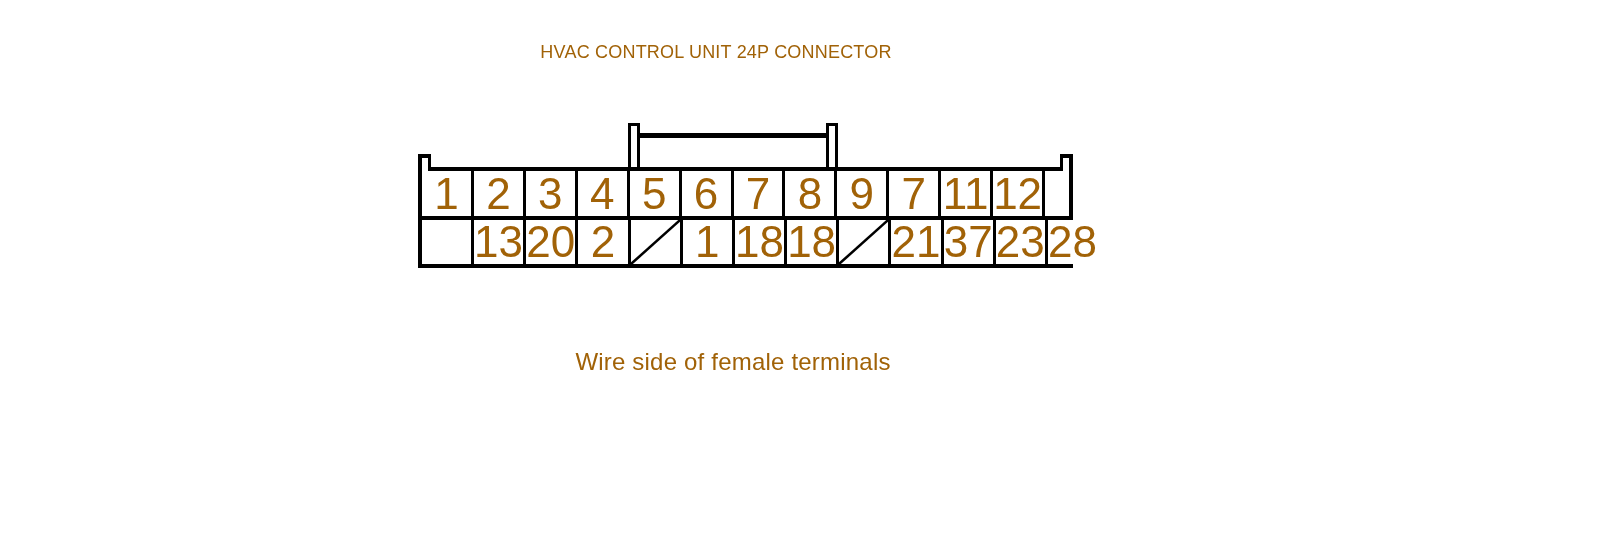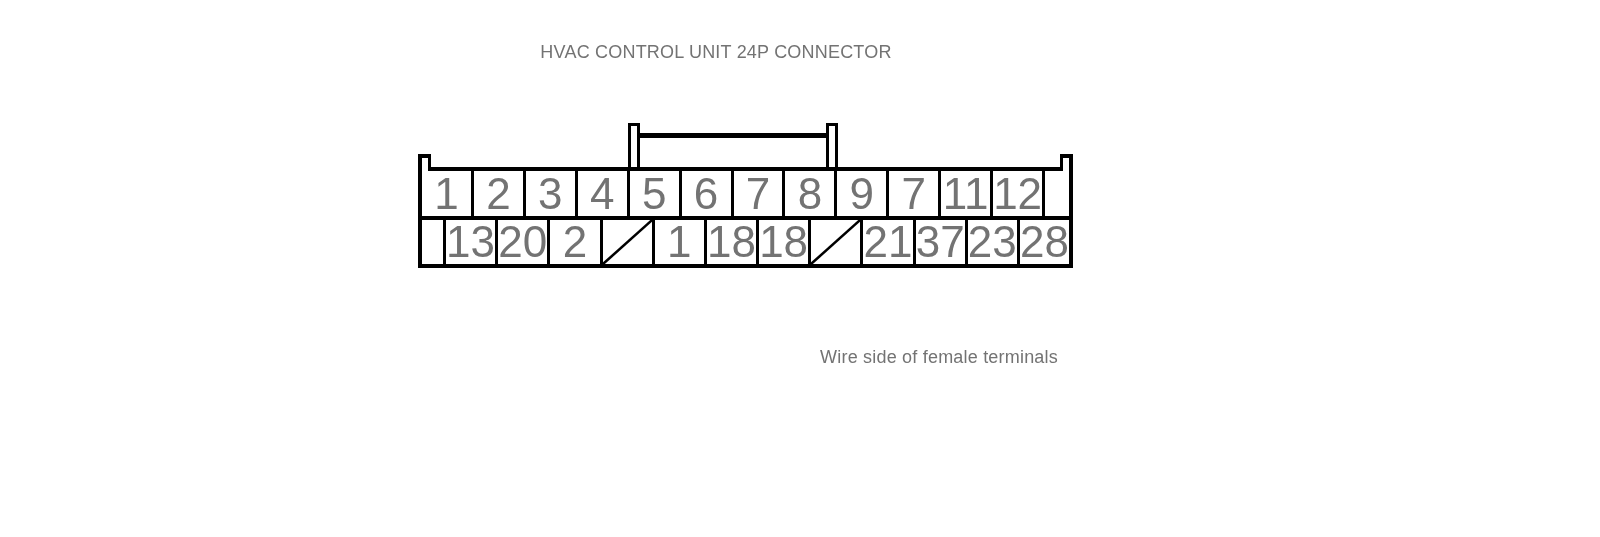--- a/index.html
+++ b/index.html
@@ -4,34 +4,34 @@
 <style>
   html, body { margin: 0; padding: 0; }
   body { background: #ffffff; }
   .stage {
     position: relative;
     width: 1600px;
     height: 537px;
     background: #ffffff;
     overflow: hidden;
     font-family: "Liberation Sans", sans-serif;
-    color: #737373;
+    color: #a16207;
   }
   .title {
     position: absolute;
     left: 391px; top: 41px; width: 650px;
     text-align: center;
     font-size: 18px; line-height: 1.3;
     letter-spacing: 0.2px;
   }
   .caption {
     position: absolute;
     left: 408px; top: 346px; width: 650px;
-    text-align: right;
-    font-size: 18px; line-height: 1.3;
+    text-align: center;
+    font-size: 24px; line-height: 1.3;
     letter-spacing: 0.2px;
   }
   .diagram { position: absolute; inset: 0; }
 
   
   .latch-post {
     position: absolute; top: 123px; width: 12px; height: 44px;
     border: 3px solid #000; border-bottom: none;
     box-sizing: border-box; background: #fff;
   }
@@ -53,21 +53,21 @@
   
   .cbody {
     position: absolute; left: 418px; top: 167px;
     width: 655px; height: 101px;
     border: 4px solid #000; box-sizing: border-box;
     background: #fff; display: flex; flex-direction: column;
     z-index: 1;
   }
   .row { display: flex; width: 100%; }
   .row-top { height: 49px; border-bottom: 4px solid #000; box-sizing: border-box; }
-  .row-bottom { flex: 1 1 auto; }
+  .row-bottom { flex: 1 1 auto; margin-left: 28px; }
   .cell {
     flex: 1 1 0; min-width: 0;
     border-right: 3px solid #000; box-sizing: border-box;
     display: flex; align-items: center; justify-content: center;
     font-size: 44px; line-height: 1;
     position: relative; background: #fff;
   }
   .cell:last-child { border-right: none; }
   .cell.spacer { flex: 0 0 24px; }
   .cell.slashed svg { position: absolute; left: 0; top: 0; width: 100%; height: 100%; display: block; }

